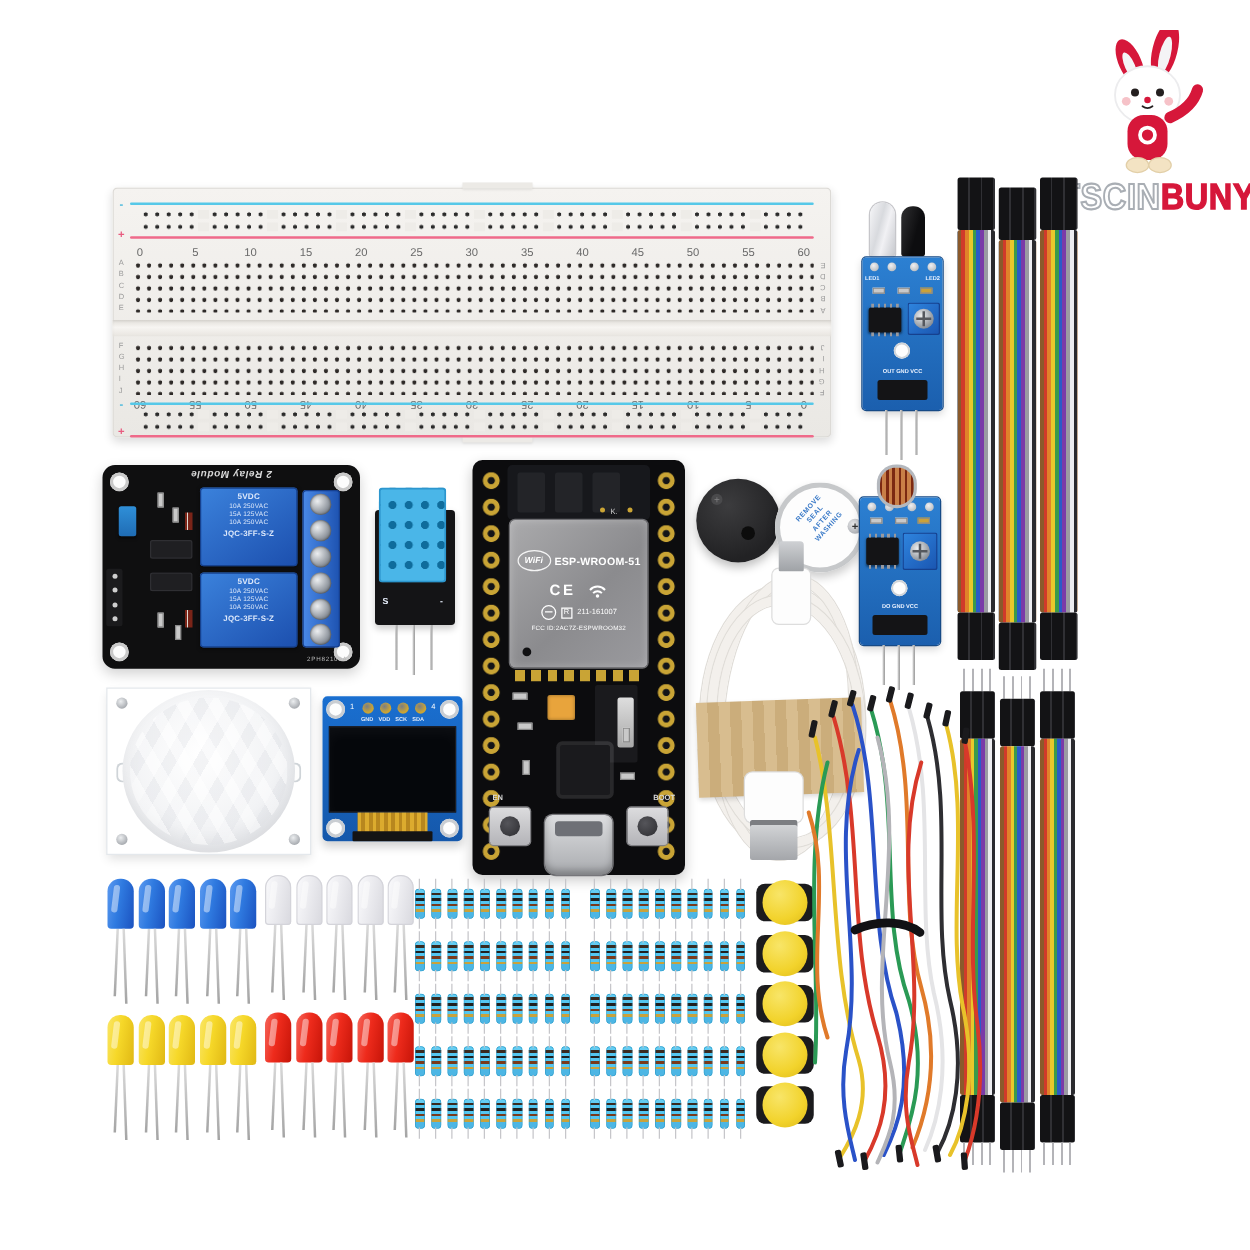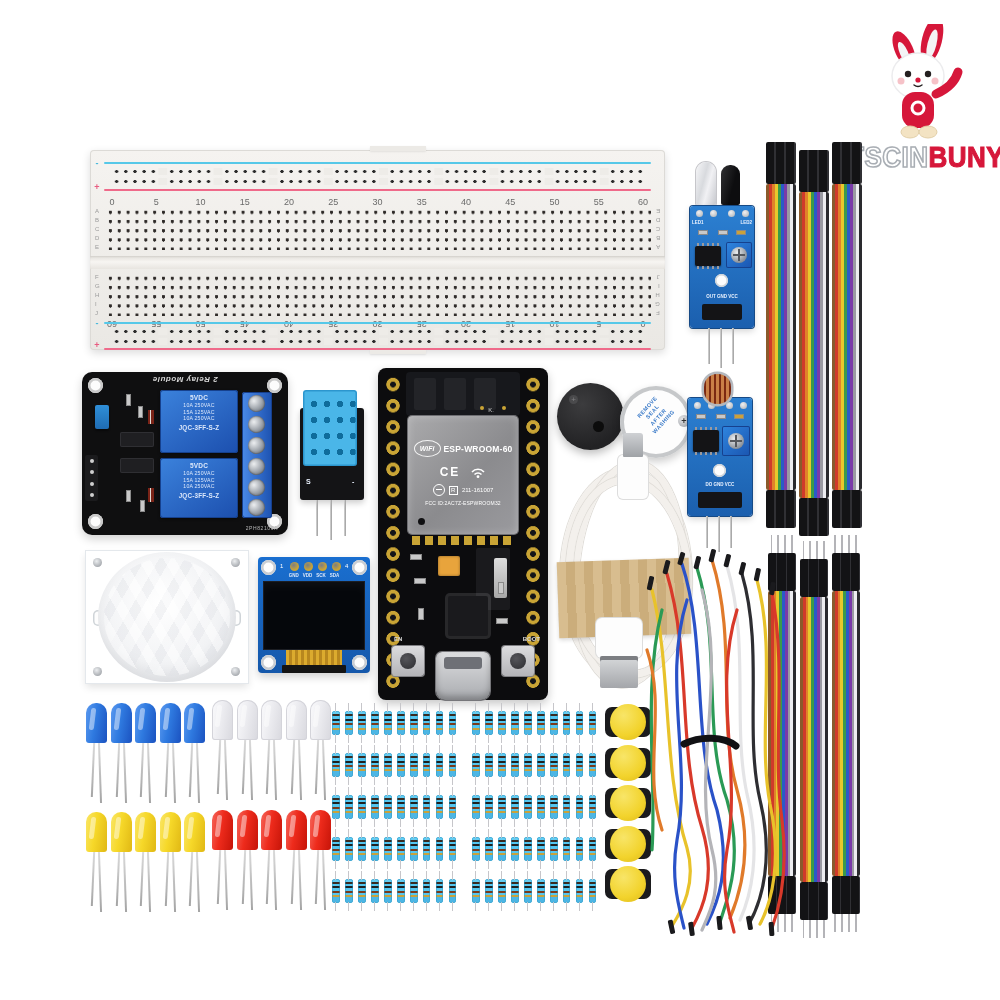--- a/index.html
+++ b/index.html
@@ -448,21 +448,21 @@
       <i style="left:8px;"></i>
         <i style="left:38px;"></i>
         <i style="left:68px;"></i>
       <span class="ant-k">K.</span>
       <span class="golddot" style="right:14px;bottom:6px;"></span>
       <span class="golddot" style="right:36px;bottom:6px;"></span>
     </div>
     <div class="c shield">
       <div class="wifi-row">
         <span class="wifi-logo">WiFi</span>
-        <span class="mod-name">ESP-WROOM-60</span>
+        <span class="mod-name">ESP-WROOM-51</span>
       </div>
       <div class="ce-row">
         <span>CE</span>
         <svg width="16" height="13" viewBox="0 0 16 13">
           <path d="M2 6 A8 8 0 0 1 14 6" stroke="#fff" stroke-width="1.6" fill="none"></path>
           <path d="M4.5 8.5 A5 5 0 0 1 11.5 8.5" stroke="#fff" stroke-width="1.6" fill="none"></path>
           <circle cx="8" cy="10.7" r="1.4" fill="#fff"></circle>
         </svg>
       </div>
       <div class="cert-row">

